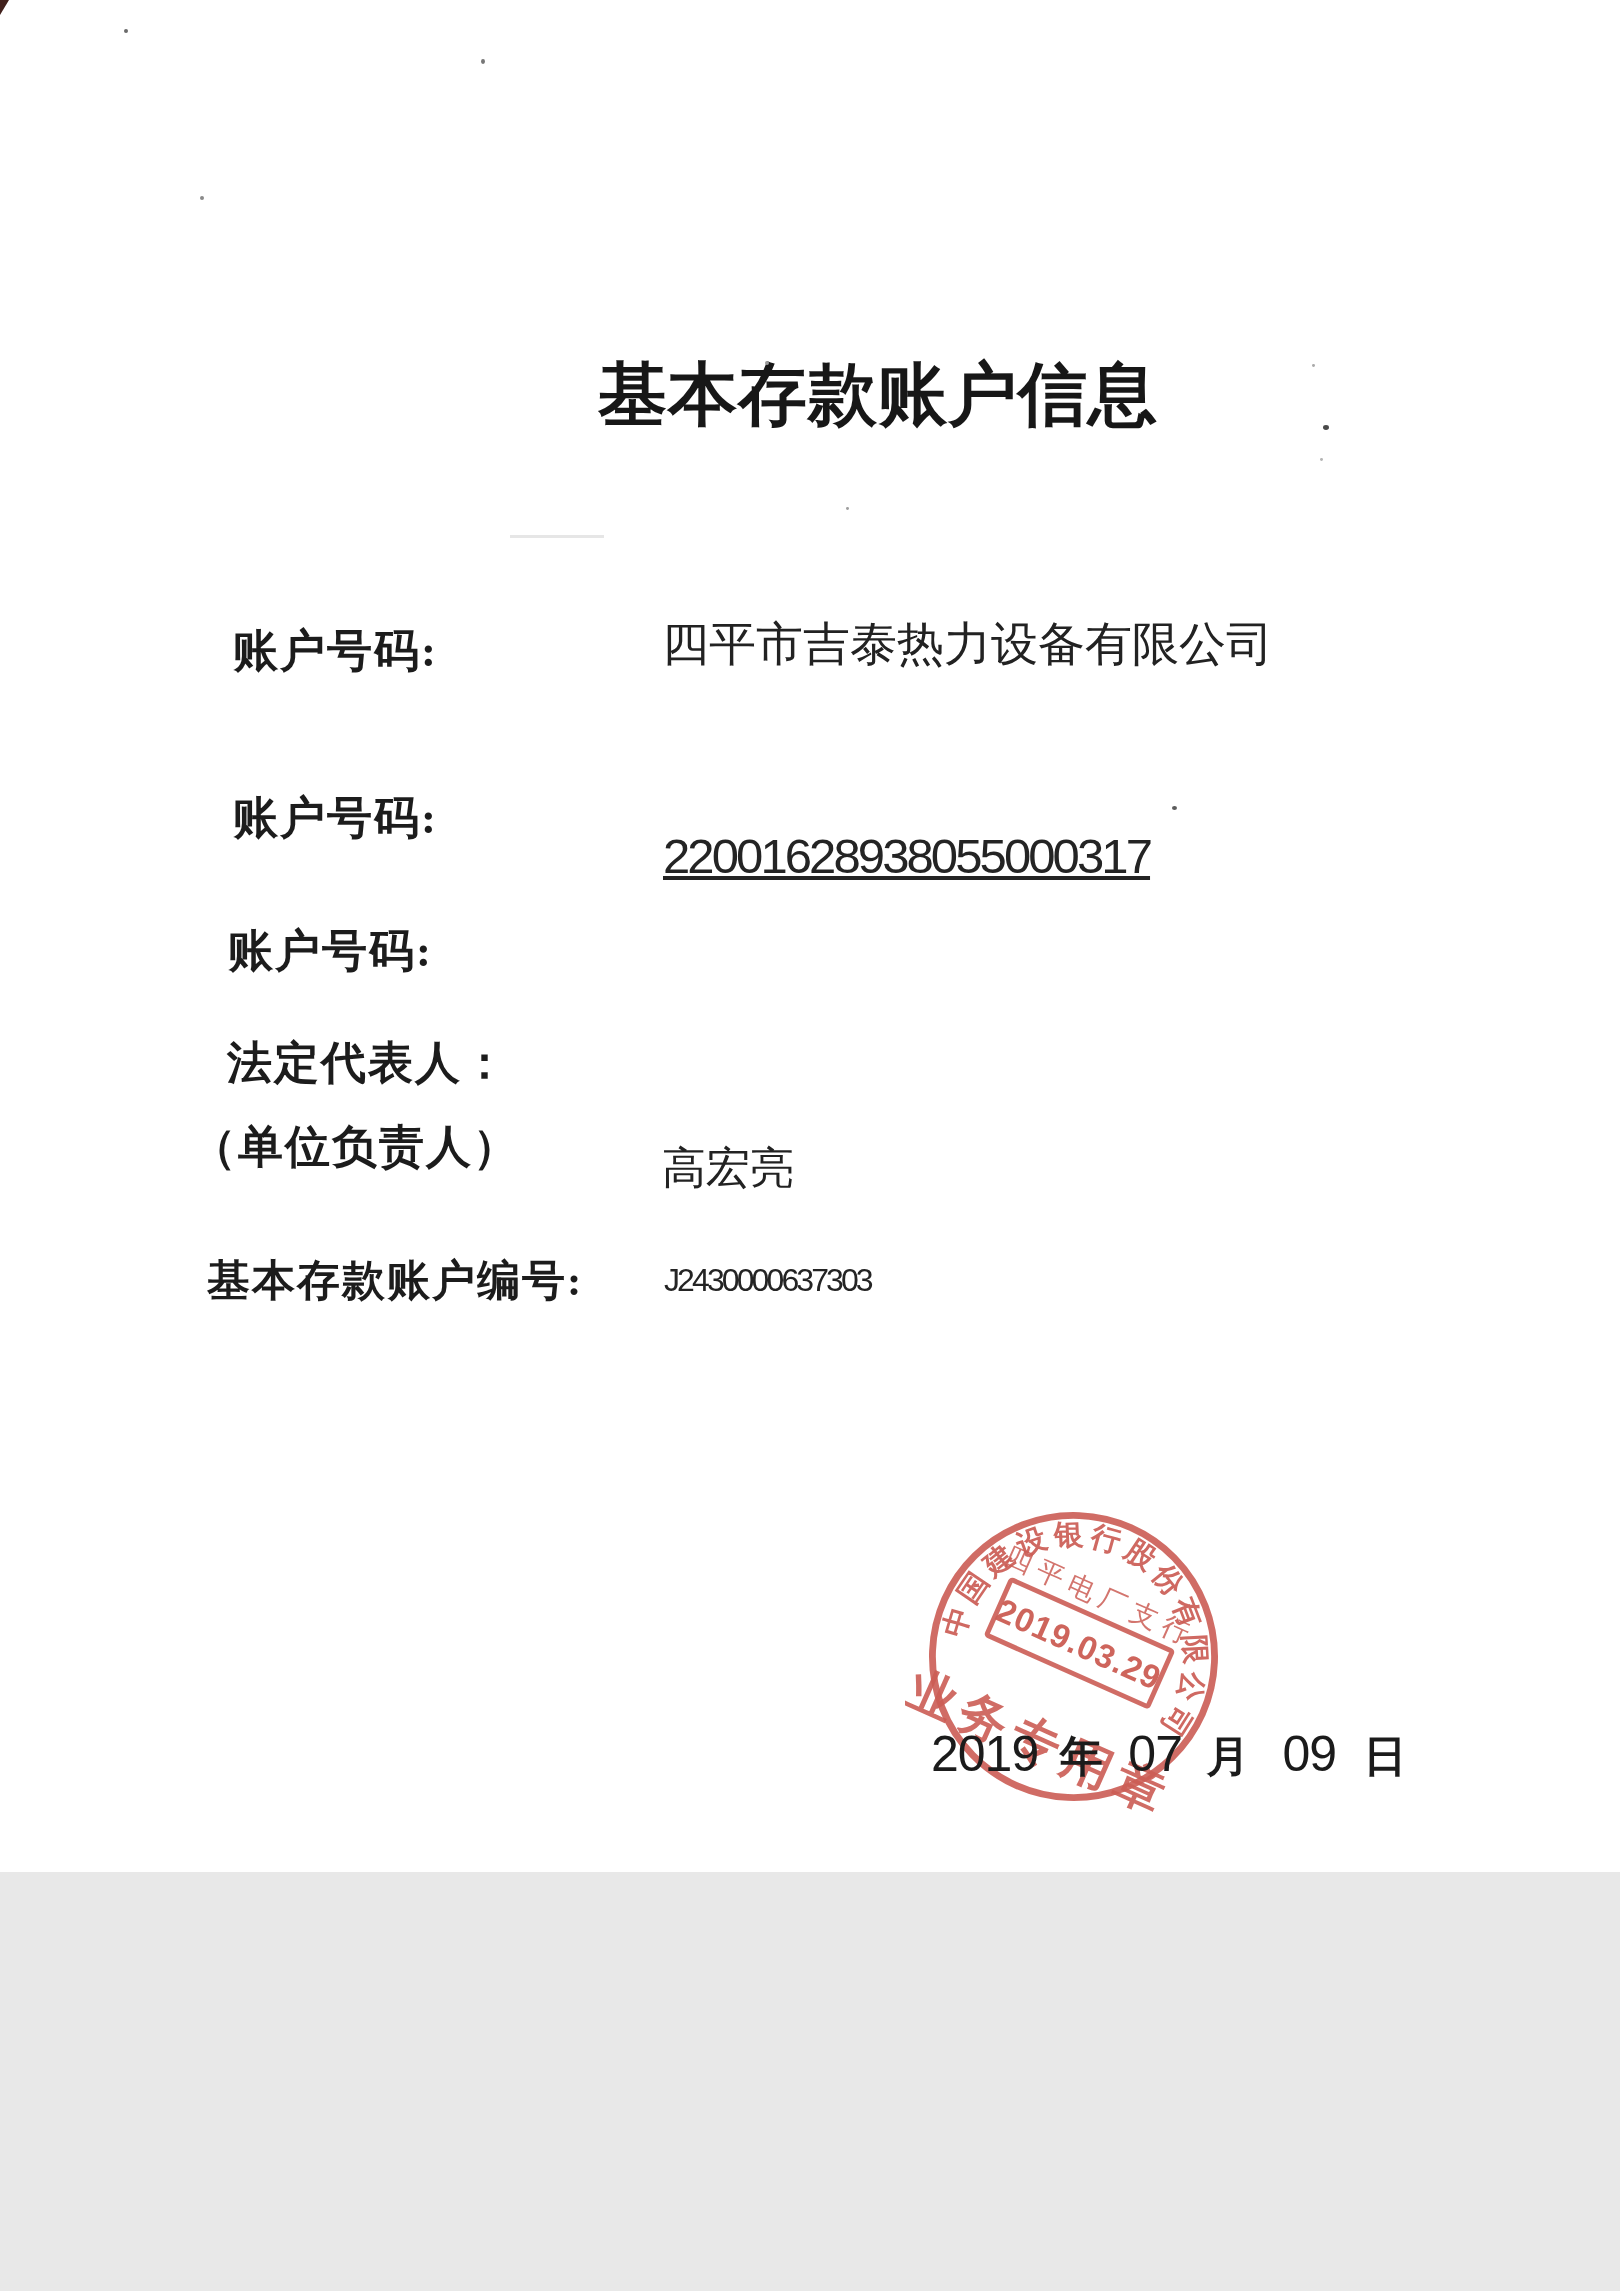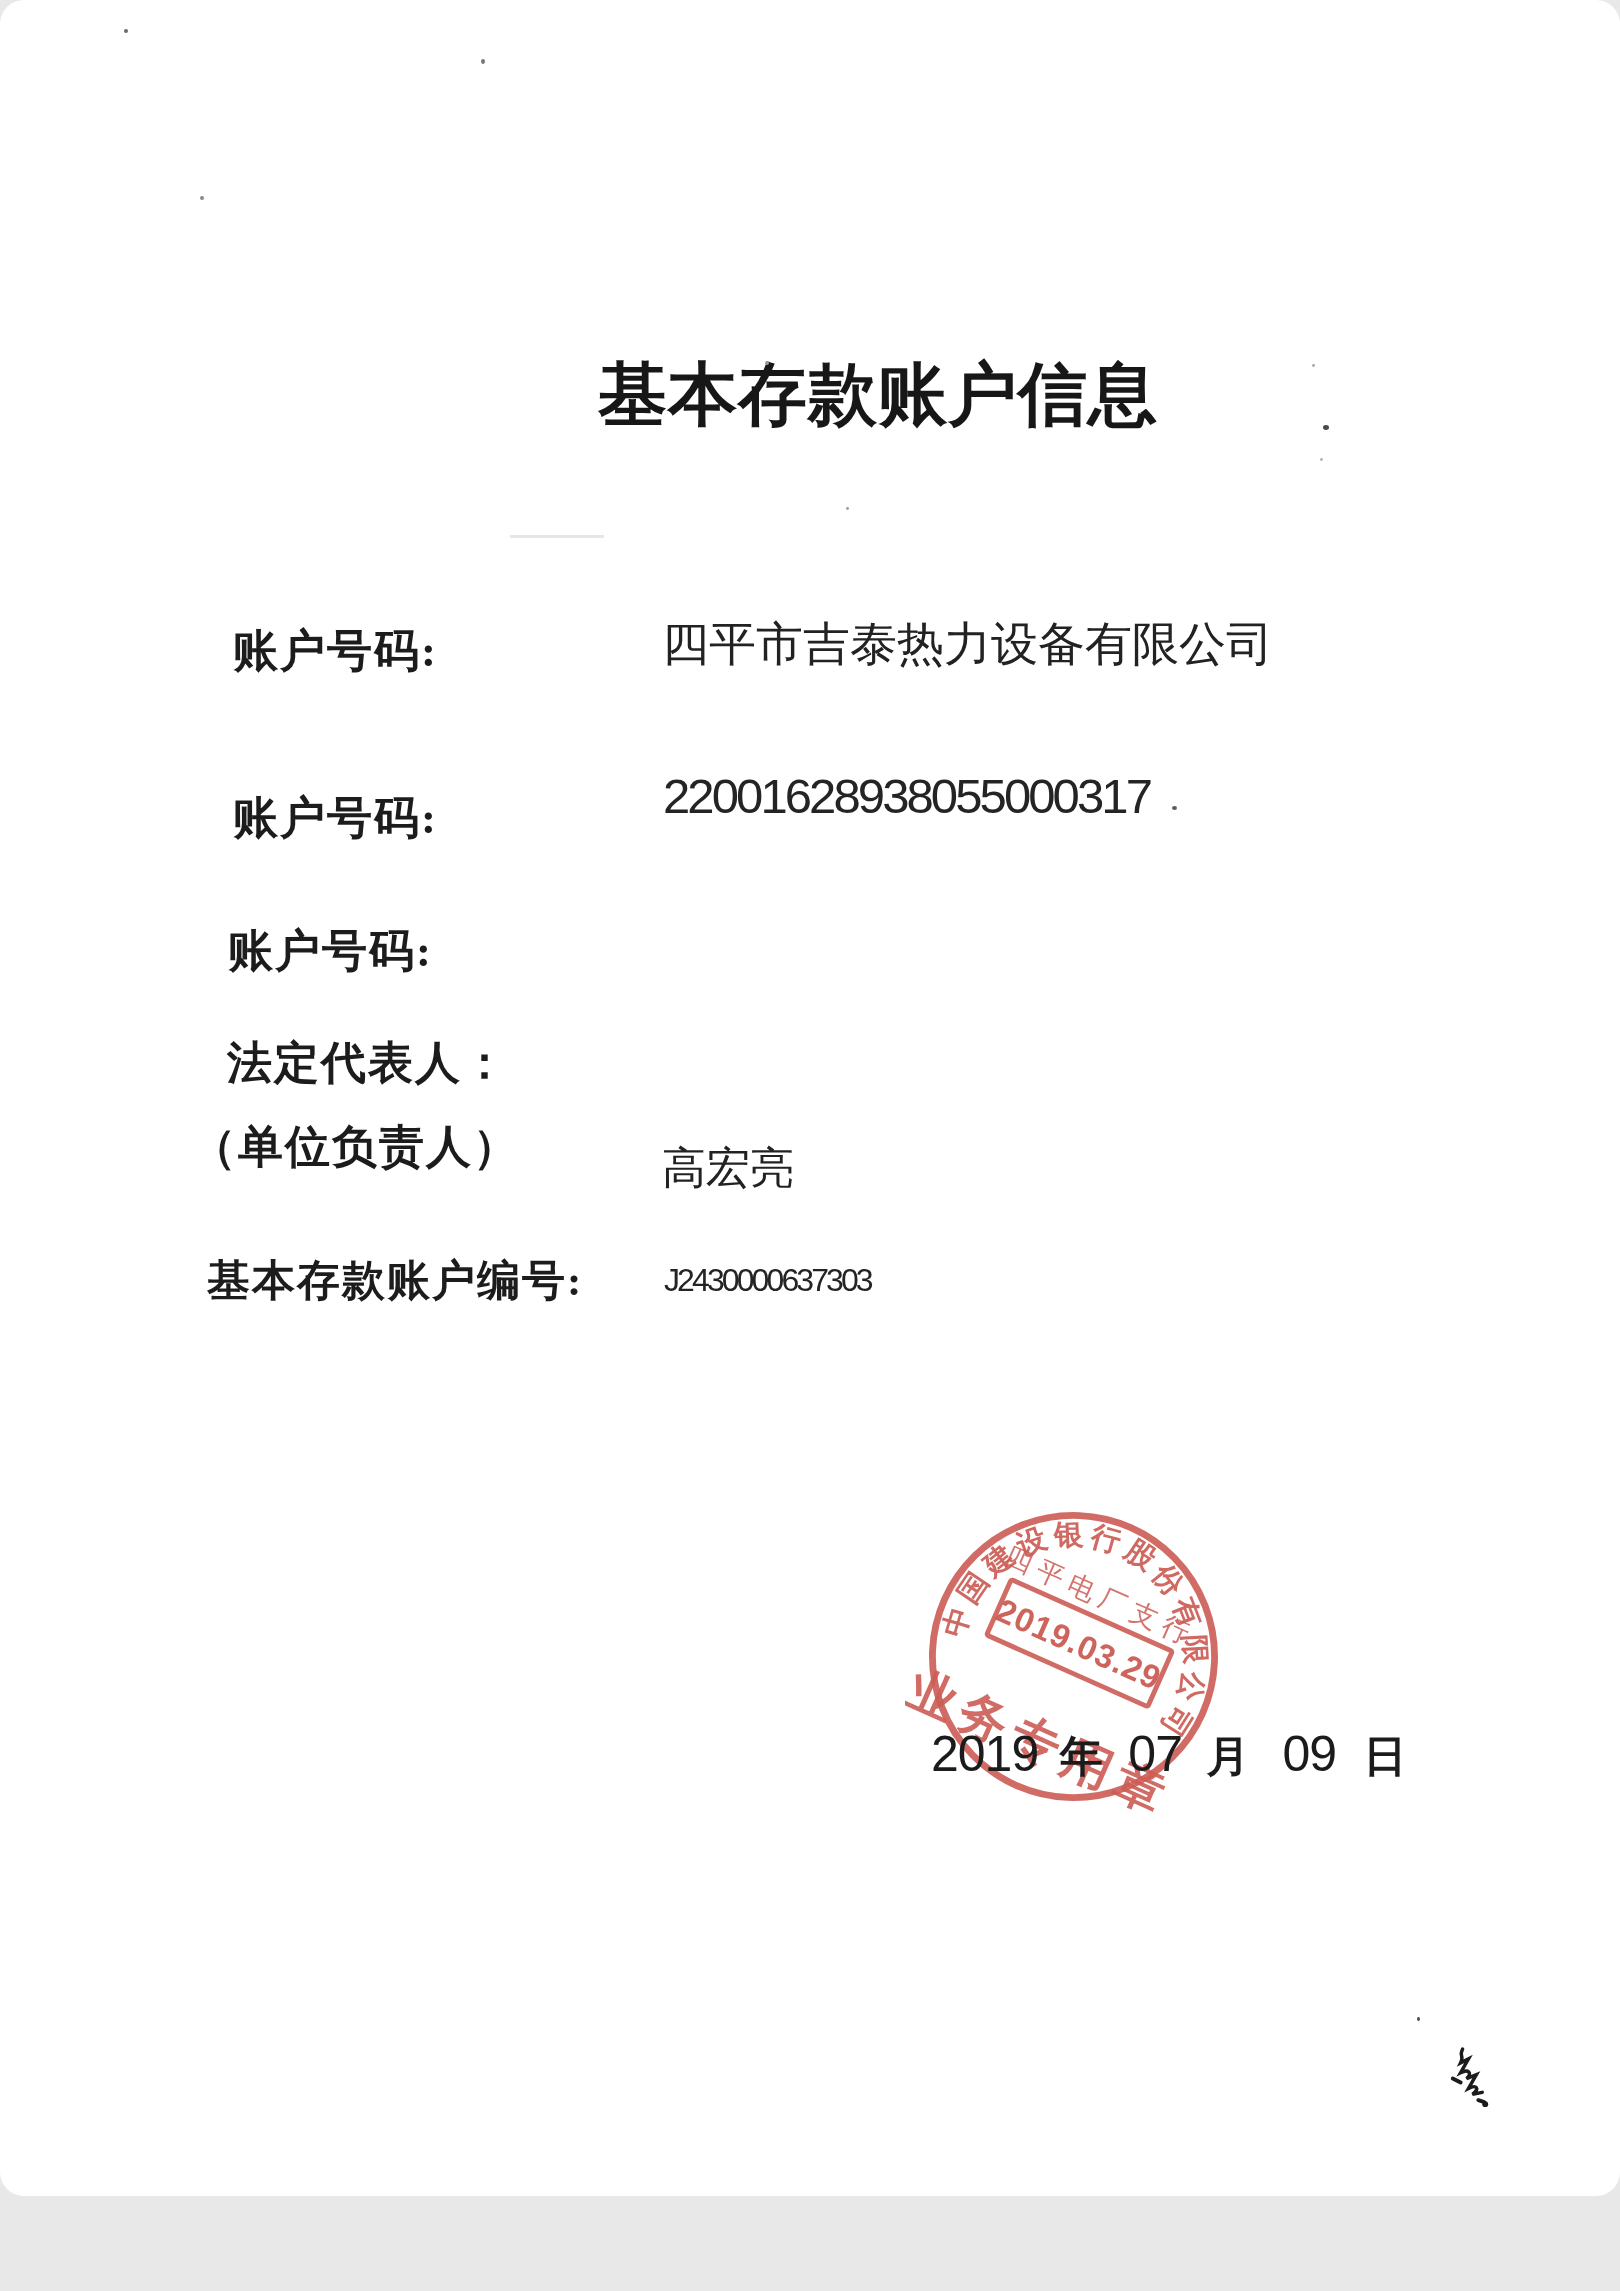--- a/index.html
+++ b/index.html
@@ -1,43 +1,42 @@
 <!DOCTYPE html>
 <html><head>
 <meta charset="utf-8">
 <style>
   html,body{margin:0;padding:0;background:#e8e8e8;}
   .page{
     position:relative;
-    width:1620px;height:2196px;
+    width:1620px;height:1872px;
     background:#ffffff;
     overflow:hidden;
     font-family:"Liberation Serif","DejaVu Serif",serif;
     color:#1e1e1e;
-    border-radius:24px;
   }
   .abs{position:absolute;line-height:1;white-space:nowrap;}
   .title{
     left:598px;top:361px;
     font-size:69px;font-weight:700;
     letter-spacing:1px;
     color:#171717;
   }
   .lbl{font-size:45px;font-weight:600;letter-spacing:2px;color:#1c1c1c;}
   .val-cn{font-weight:500;color:#222;}
   .num{
     font-family:"Liberation Sans","DejaVu Sans",sans-serif;
     font-weight:400;color:#242424;
     font-size:49px;letter-spacing:-2.9px;
   }
   
   .r1l{left:233px;top:629px;}
   .r1v{left:662px;top:621px;font-size:47px;}
   .r2l{left:233px;top:796px;}
-  .r2v{left:663px;top:772px;}
+  .r2v{left:663px;top:832px;text-decoration:underline;}
   .r3l{left:228px;top:929px;}
   .r3v{left:662px;top:931px;font-size:42px;}
   .r4l1{left:227px;top:1041px;}
   .r4l2{left:191px;top:1125px;}
   .r4v{left:662px;top:1132px;font-size:44px;margin-top:15px;}
   .r5l{left:207px;top:1259px;font-size:43px;}
   .r5v{left:664px;top:1264px;font-size:32px;}
   
   .dateline{left:931px;top:1729px;z-index:3;color:#1b1b1b;}
   .dateline .dnum{

